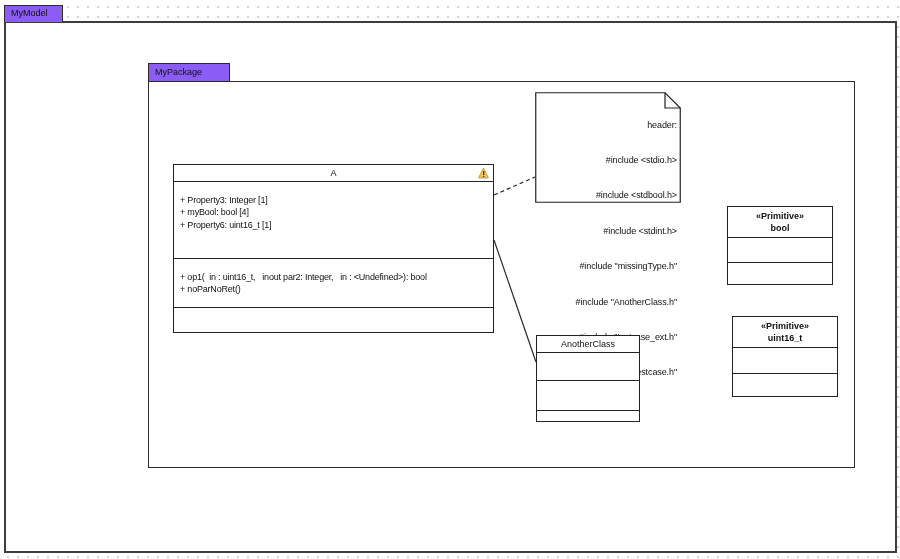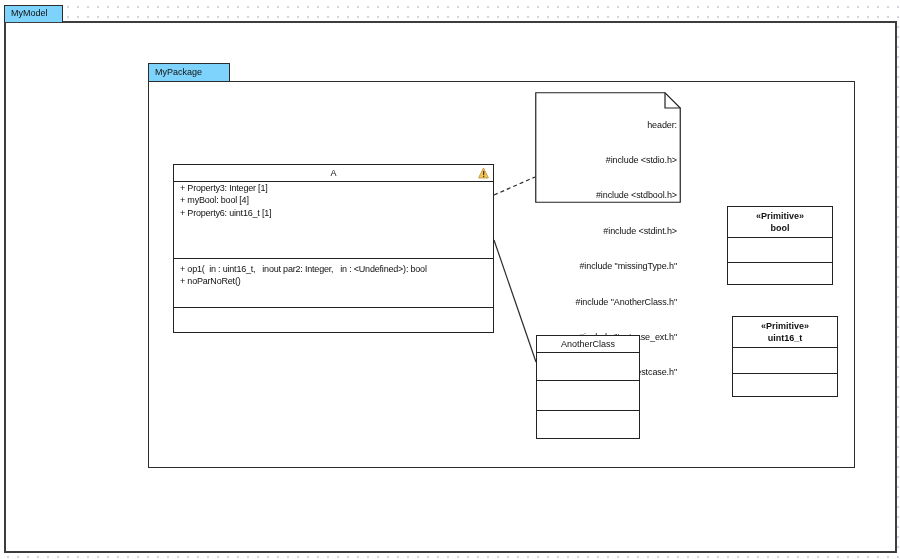--- a/index.html
+++ b/index.html
@@ -11,21 +11,21 @@
     background-color: #ffffff;
     background-image: radial-gradient(#d6d6de 1px, transparent 1px);
     background-size: 10px 10px;
     background-position: 3px 2px;
     overflow: hidden;
   }
   .abs { position: absolute; }
 
   
   .frame-tab {
-    background: #7dd3fc;
+    background: #8b5cf6;
     border: 1px solid #2c2c2c;
     border-bottom: none;
     font-size: 9px;
     line-height: 15px;
     padding-left: 6px;
     white-space: nowrap;
     overflow: hidden;
     z-index: 2;
   }
   .model-tab { left: 4px; top: 5px; width: 59px; height: 17px; }
@@ -62,25 +62,25 @@
   .uml-class .compartment.grow { flex: 1 1 auto; }
   .member {
     white-space: pre;
     line-height: 12.4px;
     padding-left: 6px;
     letter-spacing: -0.2px;
     overflow: hidden;
   }
   .class-a { left: 173px; top: 164px; width: 321px; height: 169px; }
   .class-a .head { flex-basis: 16px; line-height: 16px; }
-  .class-a .attrs { flex-basis: 77px; padding-top: 0; }
-  .class-a .ops   { flex-basis: 49px; padding-top: 4px; }
+  .class-a .attrs { flex-basis: 77px; padding-top: 12px; }
+  .class-a .ops   { flex-basis: 49px; padding-top: 12px; }
   .warning-badge { position: absolute; right: 4px; top: 2px; width: 11px; height: 12px; }
 
-  .another-class { left: 536px; top: 335px; width: 104px; height: 104px; }
+  .another-class { left: 536px; top: 335px; width: 104px; height: 87px; }
   .another-class .head { flex-basis: 16px; line-height: 16px; }
   .another-class .c1 { flex-basis: 28px; }
   .another-class .c2 { flex-basis: 30px; }
 
   .primitive .head { flex-basis: 30px; padding-top: 3px; line-height: 12px; font-weight: bold; }
   .prim-bool { left: 727px; top: 206px; width: 106px; height: 79px; }
   .prim-bool .c1 { flex-basis: 25px; }
   .prim-uint { left: 732px; top: 316px; width: 106px; height: 81px; }
   .prim-uint .c1 { flex-basis: 26px; }
 

